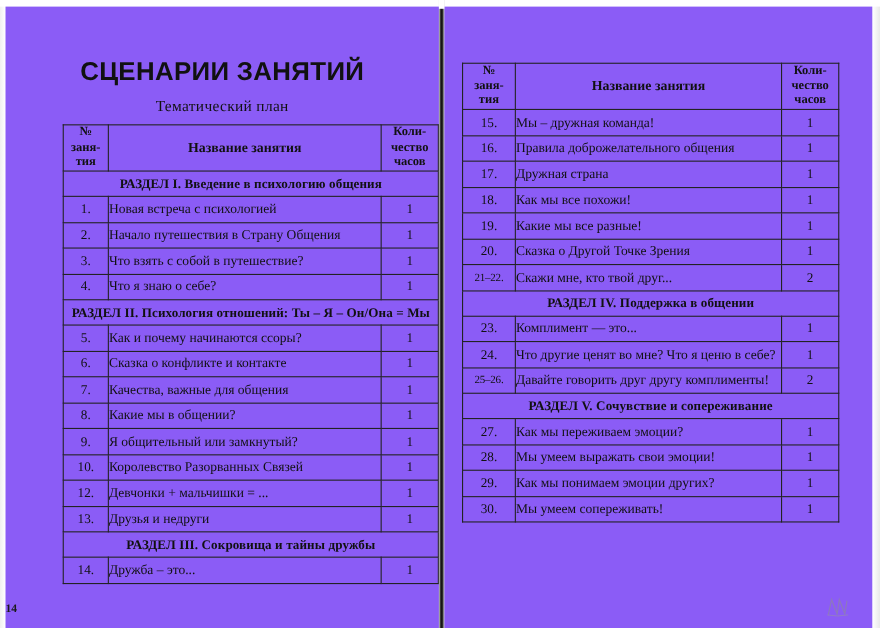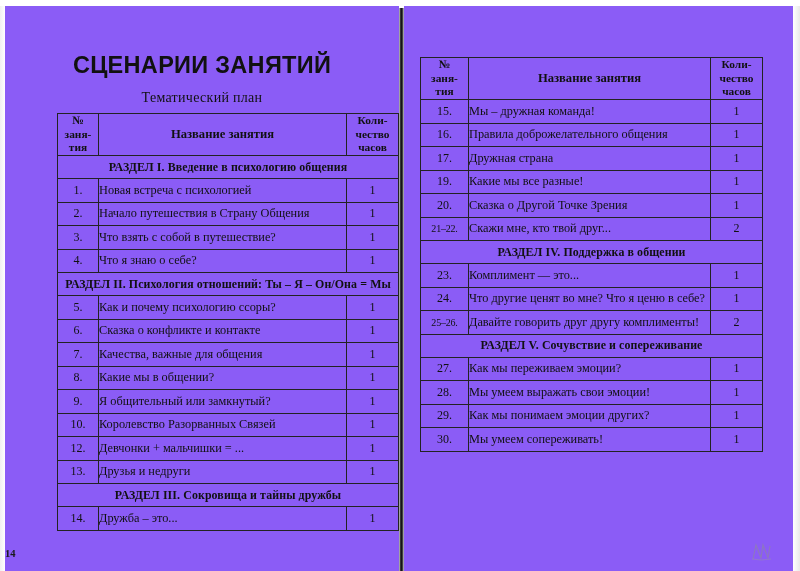--- a/index.html
+++ b/index.html
@@ -221,21 +221,21 @@
           <tr>
             <td class="num">4.</td>
             <td class="name">Что я знаю о себе?</td>
             <td class="hours">1</td>
           </tr>
           <tr>
             <td class="section" colspan="3">РАЗДЕЛ II. Психология отношений: Ты – Я – Он/Она = Мы</td>
           </tr>
           <tr>
             <td class="num">5.</td>
-            <td class="name">Как и почему психологию ссоры?</td>
+            <td class="name">Как и почему начинаются ссоры?</td>
             <td class="hours">1</td>
           </tr>
           <tr>
             <td class="num">6.</td>
             <td class="name">Сказка о конфликте и контакте</td>
             <td class="hours">1</td>
           </tr>
           <tr>
             <td class="num">7.</td>
             <td class="name">Качества, важные для общения</td>
@@ -316,20 +316,25 @@
             <td class="num">16.</td>
             <td class="name">Правила доброжелательного общения</td>
             <td class="hours">1</td>
           </tr>
           <tr>
             <td class="num">17.</td>
             <td class="name">Дружная страна</td>
             <td class="hours">1</td>
           </tr>
           <tr>
+            <td class="num">18.</td>
+            <td class="name">Как мы все похожи!</td>
+            <td class="hours">1</td>
+          </tr>
+          <tr>
             <td class="num">19.</td>
             <td class="name">Какие мы все разные!</td>
             <td class="hours">1</td>
           </tr>
           <tr>
             <td class="num">20.</td>
             <td class="name">Сказка о Другой Точке Зрения</td>
             <td class="hours">1</td>
           </tr>
           <tr>

